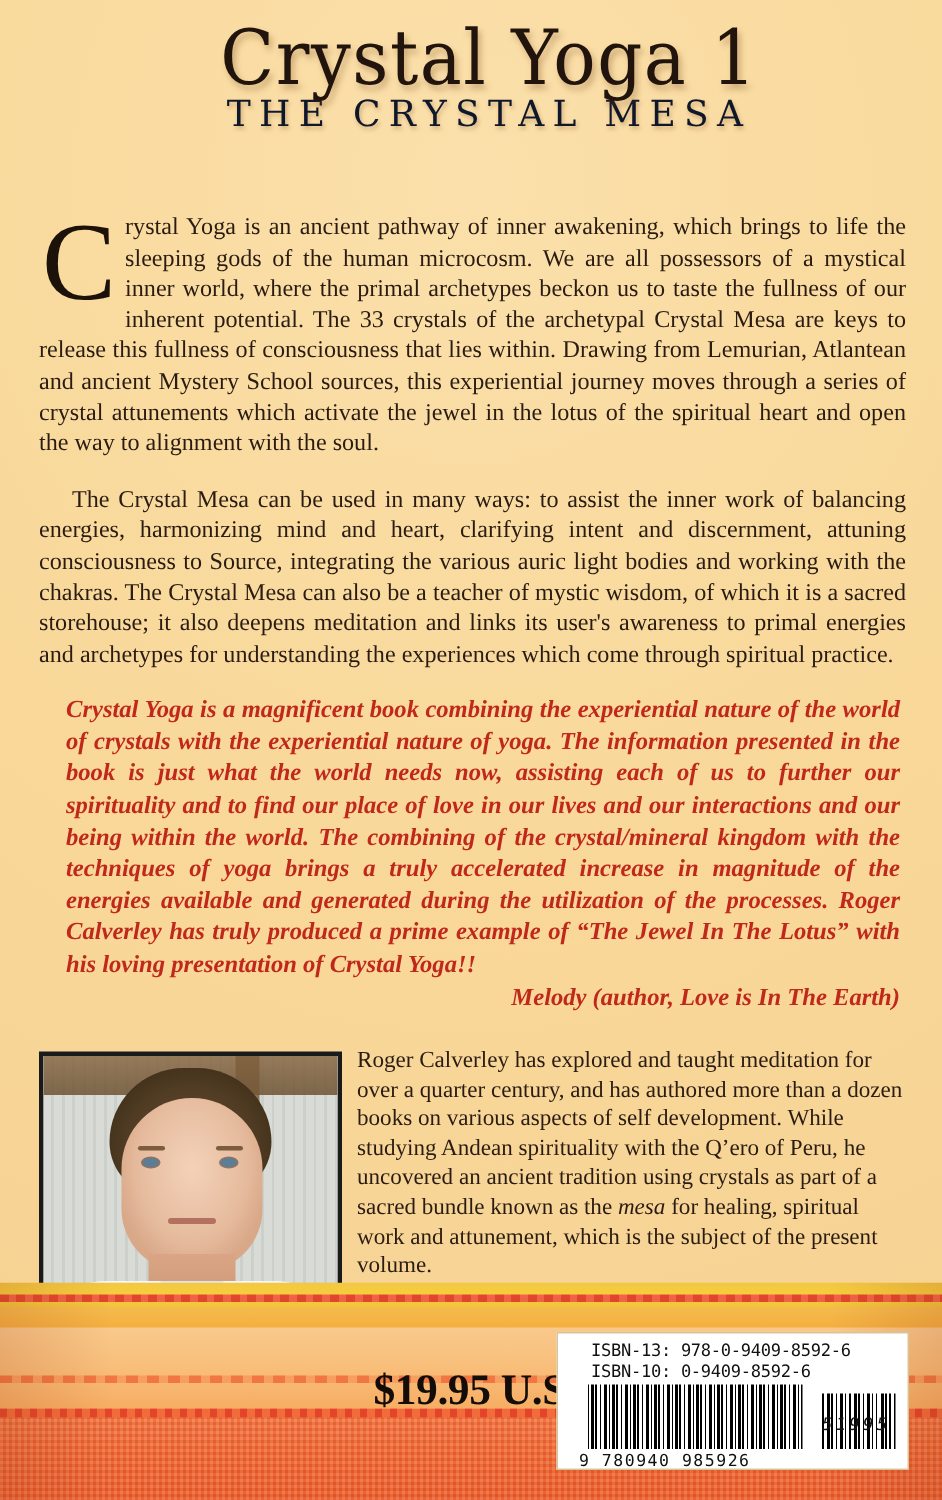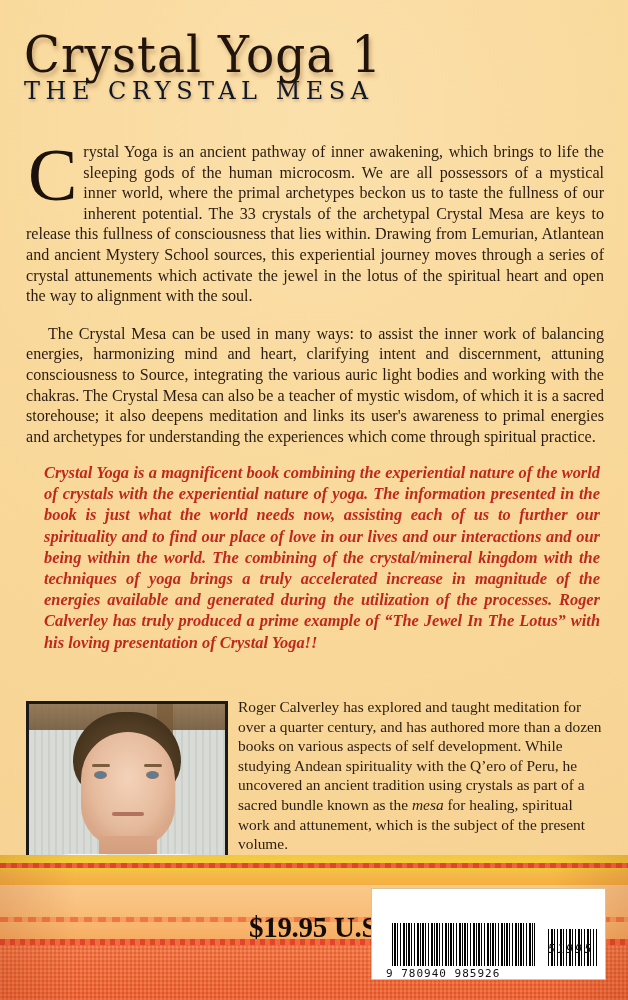--- a/index.html
+++ b/index.html
@@ -20,23 +20,24 @@
   .paper {
     position: absolute;
     inset: 0;
     background:
       radial-gradient(130% 90% at 50% 12%, #fbe0ab 0%, #f9d99b 45%, #f6d292 100%);
   }
 
   
   .title-block {
     position: absolute;
-    top: 28px;
+    top: 13px;
     left: 0;
     right: 0;
+    text-align: center;
     padding-left: 24px;
   }
   .main-title {
     font-family: "DejaVu Serif", serif;
     font-size: 47px;
     line-height: 1.05;
     letter-spacing: 1px;
     color: #20140d;
     text-shadow: 2px 3px 4px rgba(120, 70, 30, 0.35);
     font-weight: 400;
@@ -356,20 +357,21 @@
     <div class="sub-title">THE CRYSTAL MESA</div>
   </div>
 
   <div class="body-copy">
     <p class="dropcap-para"><span class="dropcap">C</span><span>rystal Yoga is an ancient pathway of inner awakening, which brings to life the sleeping gods of the human microcosm. We are all possessors of a mystical inner world, where the primal archetypes beckon us to taste the fullness of our inherent potential. The 33 crystals of the archetypal Crystal Mesa are keys to release this fullness of consciousness that lies within. Drawing from Lemurian, Atlantean and ancient Mystery School sources, this experiential journey moves through a series of crystal attunements which activate the jewel in the lotus of the spiritual heart and open the way to alignment with the soul.</span></p>
     <p>The Crystal Mesa can be used in many ways: to assist the inner work of balancing energies, harmonizing mind and heart, clarifying intent and discernment, attuning consciousness to Source, integrating the various auric light bodies and working with the chakras. The Crystal Mesa can also be a teacher of  mystic wisdom, of which it is a sacred storehouse; it also deepens meditation and links its user's awareness to primal energies and archetypes for understanding the experiences which come through spiritual practice.</p>
   </div>
 
   <div class="endorsement">
     <p>Crystal Yoga is a magnificent book combining the experiential nature of the world of crystals with the experiential nature of yoga. The information presented in the book is just what the world needs now, assisting each of us to further our spirituality and to find our place of love in our lives and our interactions and our being within the world. The combining of the crystal/mineral kingdom with the techniques of yoga brings a truly accelerated increase in magnitude of the energies available and generated during the utilization of the processes. Roger Calverley has truly produced a prime example of “The Jewel In The Lotus” with his loving presentation of Crystal Yoga!!</p>
+    <div class="attribution">Melody (author, Love is In The Earth)</div>
   </div>
 
   <div class="author-photo">
     <div class="ph-wall"></div>
     <div class="ph-shelf"></div>
     <div class="ph-shelf2"></div>
     <div class="ph-hair"></div>
     <div class="ph-face"></div>
     <div class="ph-brow l"></div>
     <div class="ph-brow r"></div>
@@ -392,20 +394,24 @@
     <div class="t-layer t-redline"></div>
     <div class="t-layer t-redline2"></div>
     <div class="t-layer t-orangeband"></div>
     <div class="t-layer t-bottom"></div>
     <div class="t-vignette"></div>
   </div>
 
   <div class="price">$19.95 U.S.</div>
 
   <div class="barcode-panel">
+    <div class="isbn-lines">
+      <div>ISBN-13: 978-0-9409-8592-6</div>
+      <div>ISBN-10: 0-9409-8592-6</div>
+    </div>
     <div class="bars-row">
       <div class="ean-main">
         <div class="bars main"></div>
       </div>
       <div class="ean-addon">
         <div class="bars addon"></div>
       </div>
       <div class="ean-digits">9 780940 985926</div>
       <div class="addon-digits">51995</div>
     </div>

